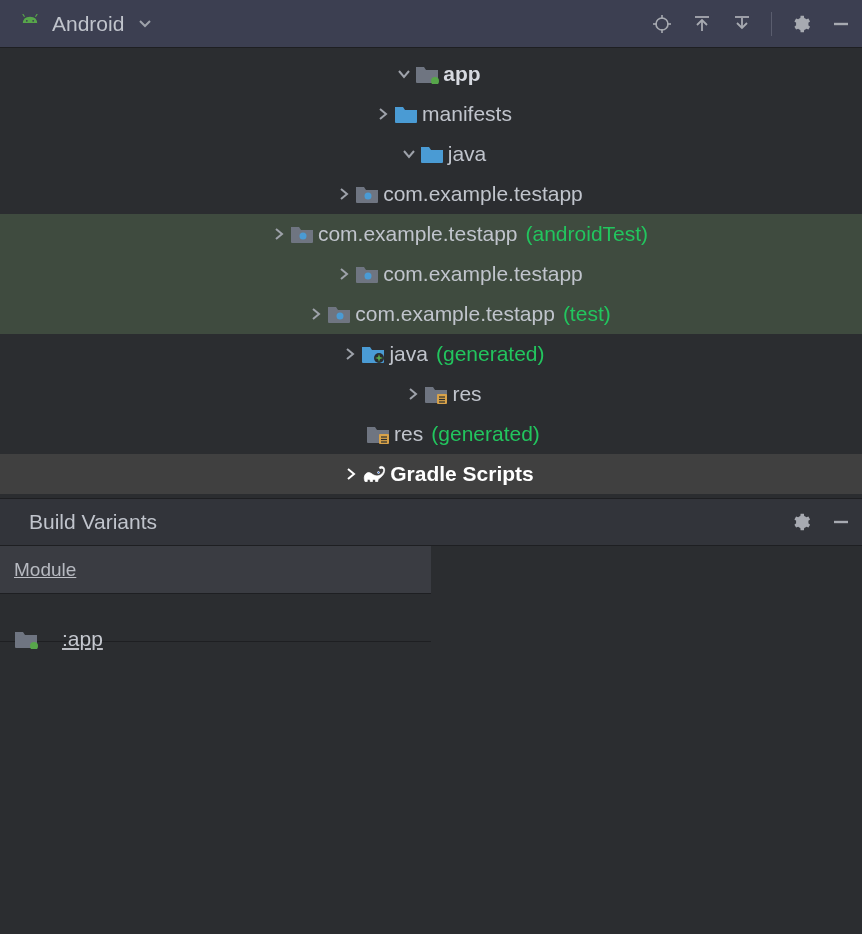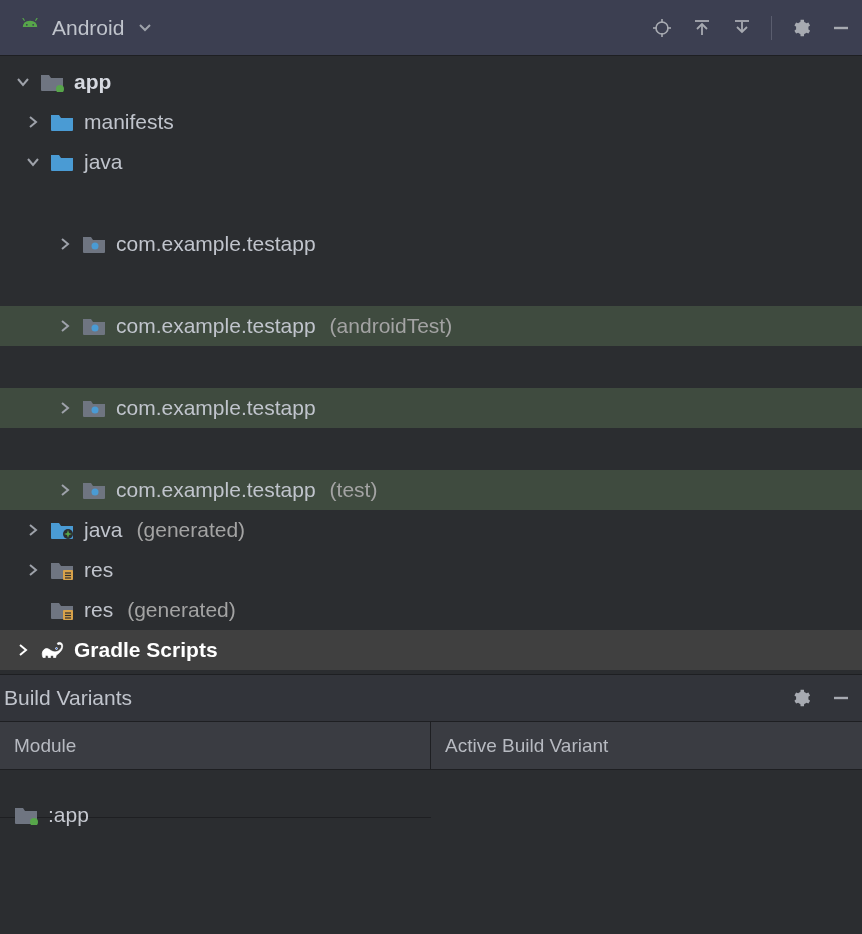--- a/index.html
+++ b/index.html
@@ -8,21 +8,21 @@
     height: 934px;
     background: #2b2d30;
     font-family: -apple-system, BlinkMacSystemFont, "Segoe UI", sans-serif;
     font-size: 20px;
     color: #bcbec4;
     overflow: hidden;
   }
 
   
   .top-toolbar {
-    height: 56px;
+    height: 48px;
     background: #3c3f51;
     display: flex;
     align-items: center;
     padding: 0 10px 0 18px;
     border-bottom: 1px solid #1e1f22;
   }
   .top-toolbar .left {
     display: flex;
     align-items: center;
     gap: 10px;
@@ -54,29 +54,30 @@
 
   
   .tree {
     padding: 6px 0 4px 0;
   }
   .tree-row {
     display: flex;
     align-items: center;
     height: 40px;
     padding-left: 16px;
-    gap: 10px;
+    gap: 4px;
     cursor: pointer;
+    justify-content: center;
   }
   .tree-row.highlight-green { background: #3f4b3f; }
   .tree-row.selected { background: #404040; color: #ffffff; }
   .tree-row.selected .label,
   .tree-row.selected .icon svg { color: #ffffff; stroke: #ffffff; fill: #ffffff; }
   .indent-1 { padding-left: 26px; }
-  .indent-2 { padding-left: 58px; margin-top: 42px; }
+  .indent-2 { padding-left: 58px; }
   .arrow {
     width: 14px;
     display: flex;
     justify-content: center;
     color: #9ea2aa;
   }
   .arrow svg { display: block; }
   .arrow.placeholder { visibility: hidden; }
   .icon {
     width: 24px;
@@ -84,46 +85,47 @@
     display: flex;
     align-items: center;
     justify-content: center;
   }
   .label {
     color: #c0c4cc;
     font-size: 21px;
     white-space: nowrap;
   }
   .label.bold { font-weight: 600; color: #d6d9e0; }
-  .label.suffix { color: #a3a3a3; margin-left: 4px; }
+  .label.suffix { color: #22c55e; margin-left: 4px; }
   .label.white { color: #ffffff; }
 
   
   .panel-header {
     height: 48px;
     background: #32343a;
     border-top: 1px solid #1e1f22;
     border-bottom: 1px solid #1e1f22;
     display: flex;
     align-items: center;
-    padding: 0 10px 0 4px;
+    padding: 0 10px 0 29px;
   }
   .panel-header .title {
     flex: 1;
     color: #c0c4cc;
     font-size: 21px;
   }
   .panel-header .right {
     display: flex;
     align-items: center;
     gap: 18px;
   }
   .table {
     display: flex;
     flex-direction: column;
+    text-decoration: underline;
   }
   .table-head, .table-row {
     display: flex;
     height: 48px;
     align-items: stretch;
   }
   .table-head .cell {
     background: #3a3c42;
     color: #b7bac1;
     font-size: 19px;
@@ -136,21 +138,21 @@
   .cell {
     display: flex;
     align-items: center;
     padding: 0 14px;
     border-right: 1px solid #1e1f22;
     border-bottom: 1px solid #1e1f22;
   }
   .cell:first-child { width: 50%; }
   .cell:last-child { width: 50%; border-right: none; }
 
-  .module-cell { gap: 10px; margin-top: 42px; }
+  .module-cell { gap: 24px; margin-top: 42px; }
 
   
   .folder-body { fill: #4a9bd4; }
   .folder-pkg  { fill: #6f7581; }
   .folder-res  { fill: #6f7581; }
   .folder-res-tag { fill: #d8a24a; }
   .folder-dot  { fill: #57a64a; }
 </style>
 </head>
 <body>
@@ -402,21 +404,20 @@
       <svg width="18" height="18" viewBox="0 0 18 18">
           <line x1="2" y1="9" x2="16" y2="9" stroke="#a7aab1" stroke-width="2.4"></line>
         </svg>
     </span>
   </div>
 </div>
 
 <div class="table">
   <div class="table-head">
     <div class="cell">Module</div>
-    <div class="cell">Active Build Variant</div>
   </div>
   <div class="table-row">
     <div class="cell module-cell">
       <span class="icon">
         <svg width="24" height="20" viewBox="0 0 24 20">
           <path d="M1 3h8l2 3h12v12a1 1 0 01-1 1H2a1 1 0 01-1-1V3z" fill="#6f7581"></path>
           <circle cx="20" cy="17" r="4" class="folder-dot"></circle>
         </svg>
       </span>
       <span>:app</span>

